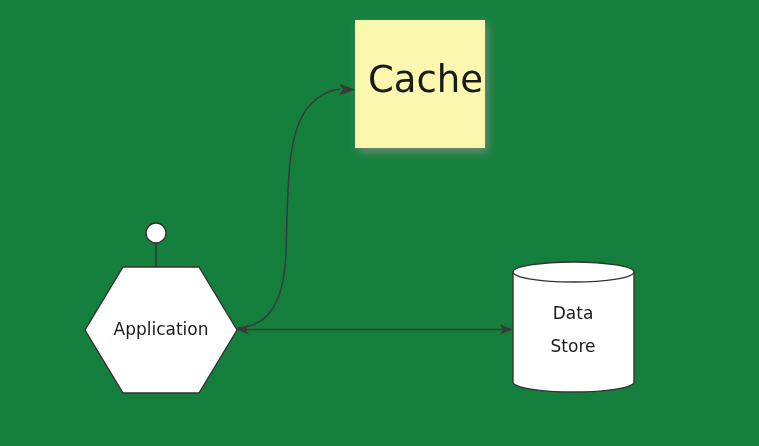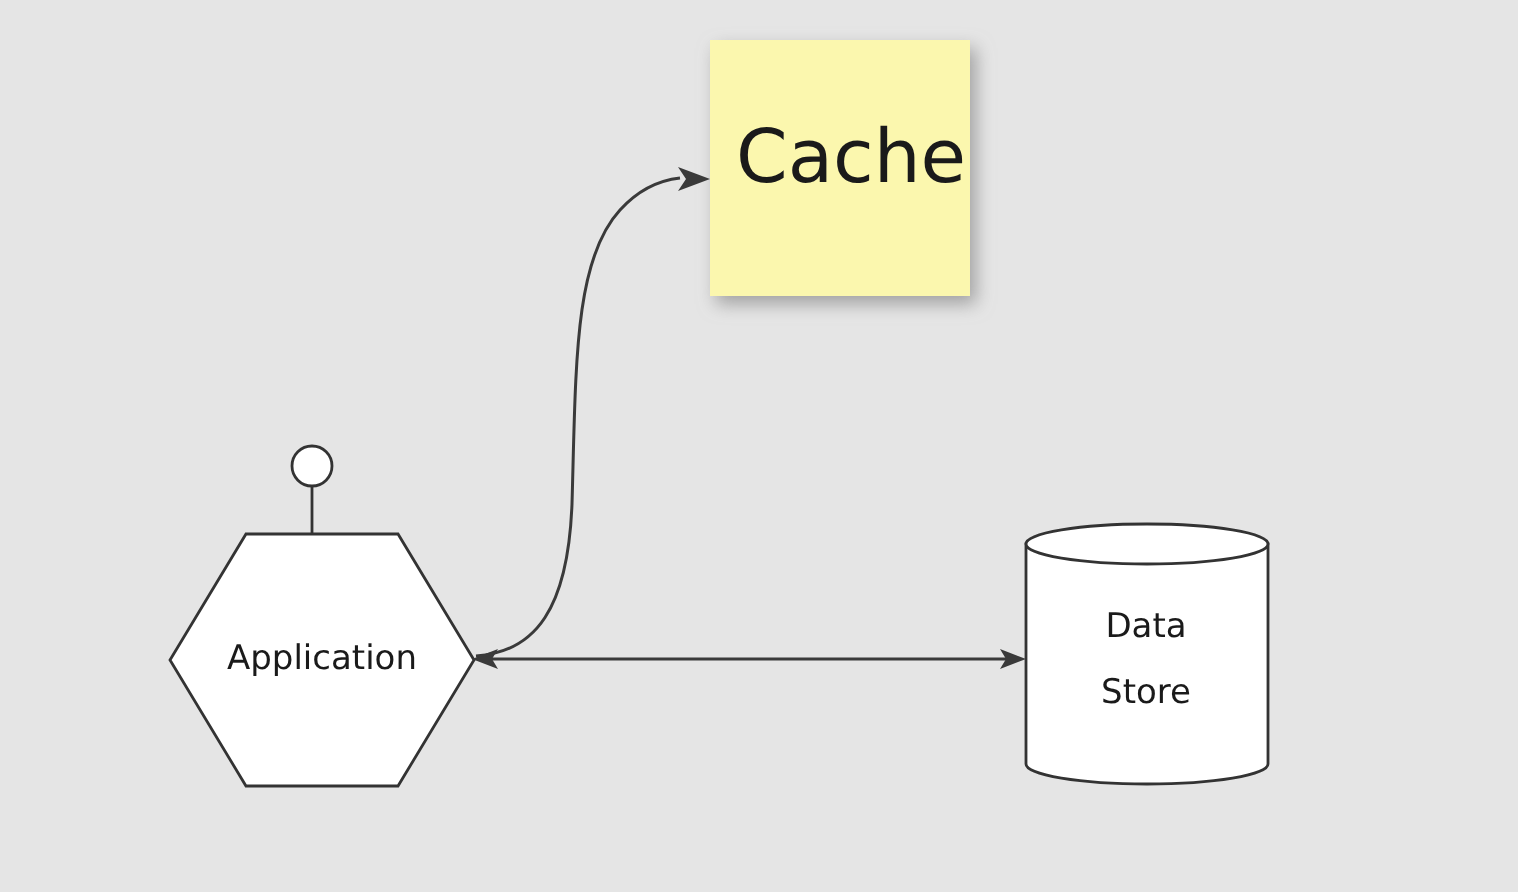--- a/index.html
+++ b/index.html
@@ -8,21 +8,21 @@
     padding: 0;
     background: #ffffff;
   }
   body {
     font-family: "DejaVu Sans", sans-serif;
   }
   #canvas {
     position: relative;
     width: 759px;
     height: 446px;
-    background: #e5e5e5;
+    background: #15803d;
     overflow: hidden;
   }
   #diagram-svg {
     position: absolute;
     left: 0;
     top: 0;
     width: 759px;
     height: 446px;
     display: block;
   }

